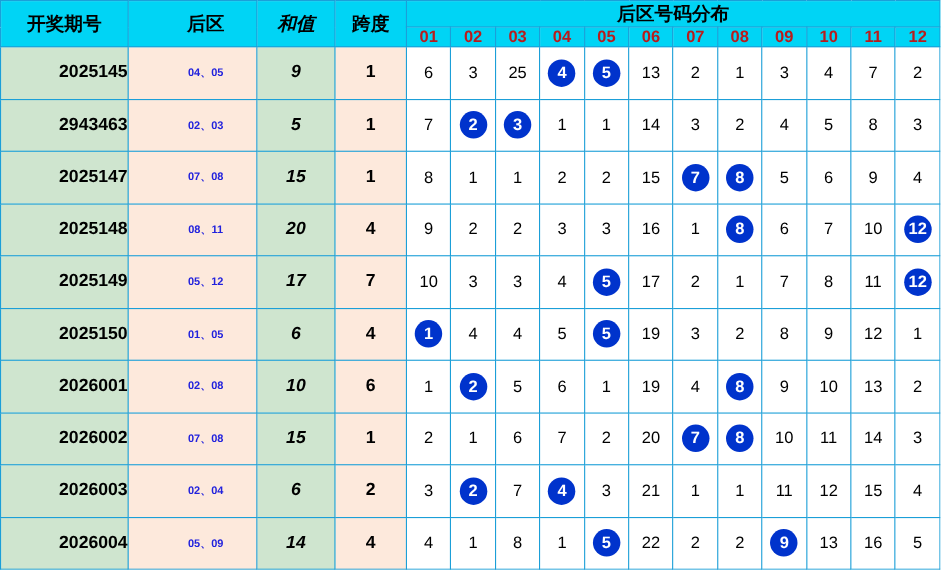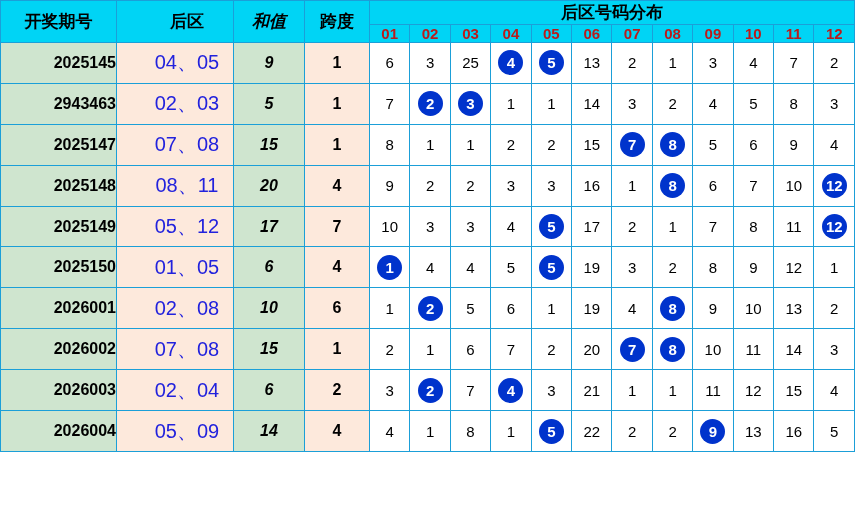--- a/index.html
+++ b/index.html
@@ -5,21 +5,21 @@
   html,body{margin:0;padding:0;}
   body{
     width:855px;height:518px;
     background:#ffffff;
     font-family:"Liberation Sans","DejaVu Sans",sans-serif;
     overflow:hidden;
   }
   table{
     border-collapse:collapse;
     width:855px;
-    height:452px;
+    height:518px;
     table-layout:fixed;
   }
   th,td{
     border:1px solid #1b9fd8;
     text-align:center;
     vertical-align:middle;
     font-size:15px;
     padding:0;
   }
   
@@ -44,22 +44,22 @@
   .cell-issue{
     background:#cfe5cf;
     color:#000;
     font-weight:bold;
     font-size:16px;
     text-align:right;
   }
   .cell-back{
     background:#fde9dc;
     color:#2222dd;
-    font-weight:normal;
-    font-size:20px;
+    font-weight:bold;
+    font-size:10px;
   }
   .cell-sum{
     background:#cfe5cf;
     color:#000;
     font-weight:bold;
     font-size:16px;
   }
   .cell-span{
     background:#fde9dc;
     color:#000;

